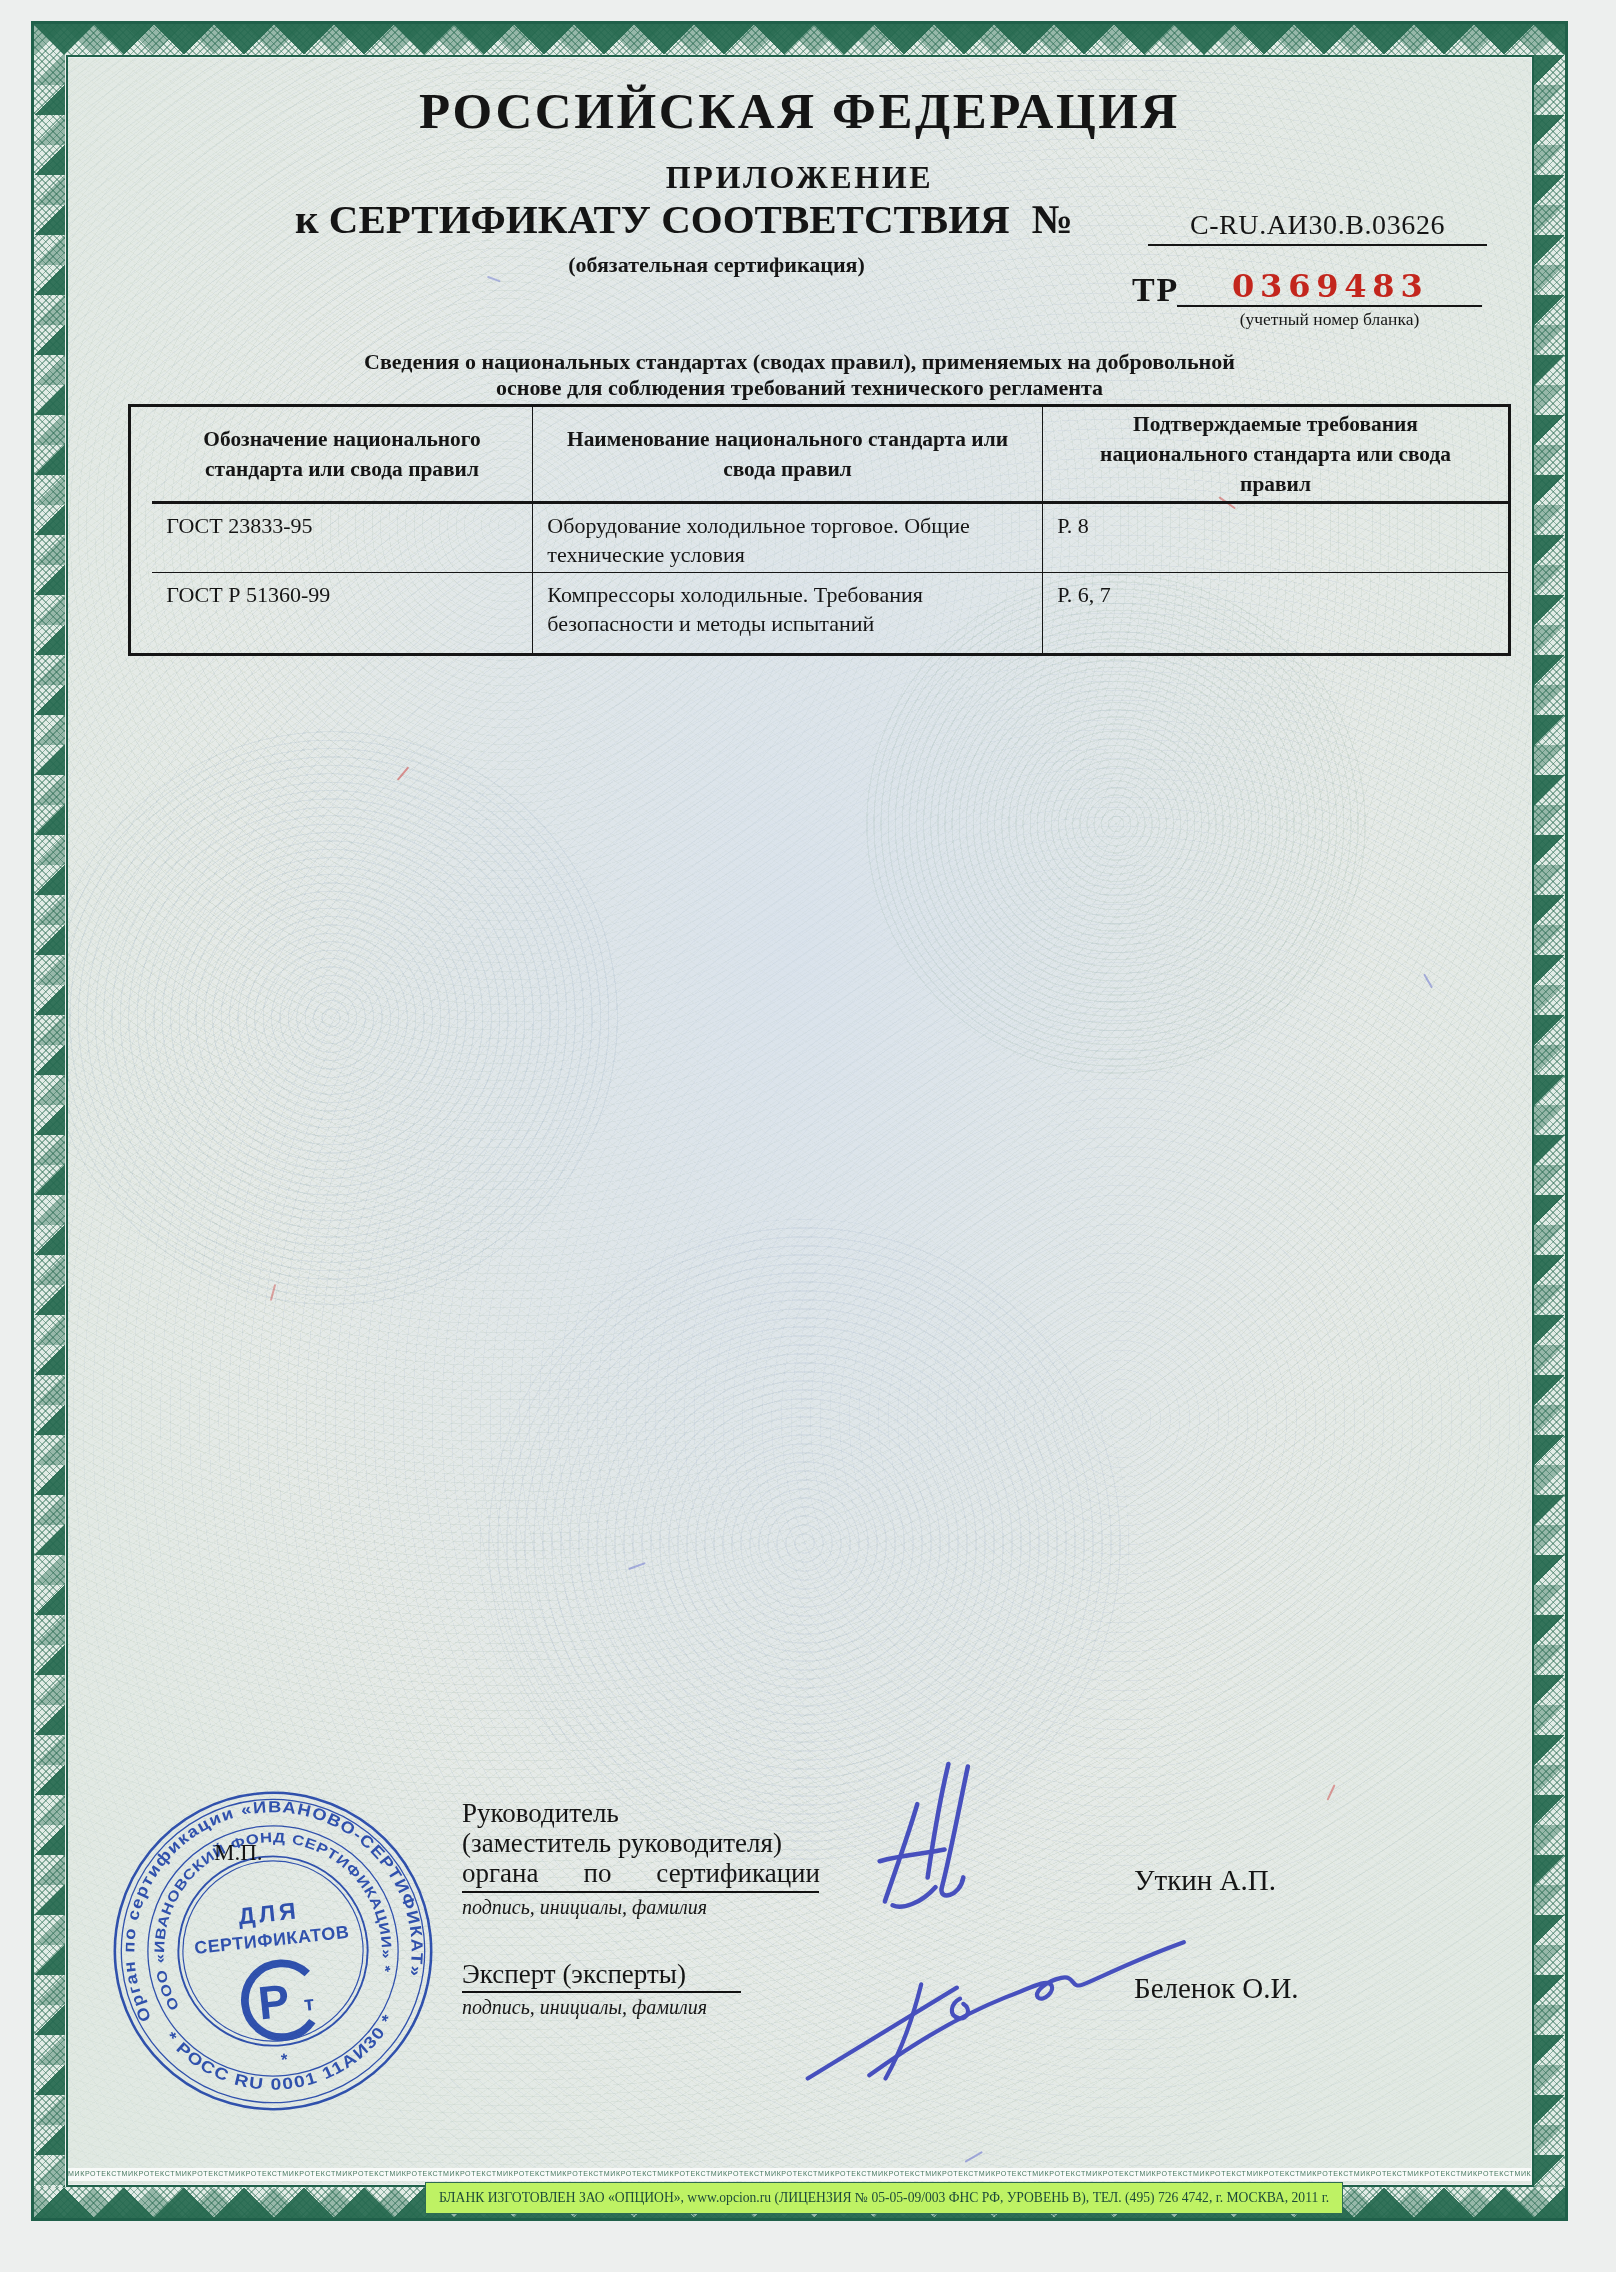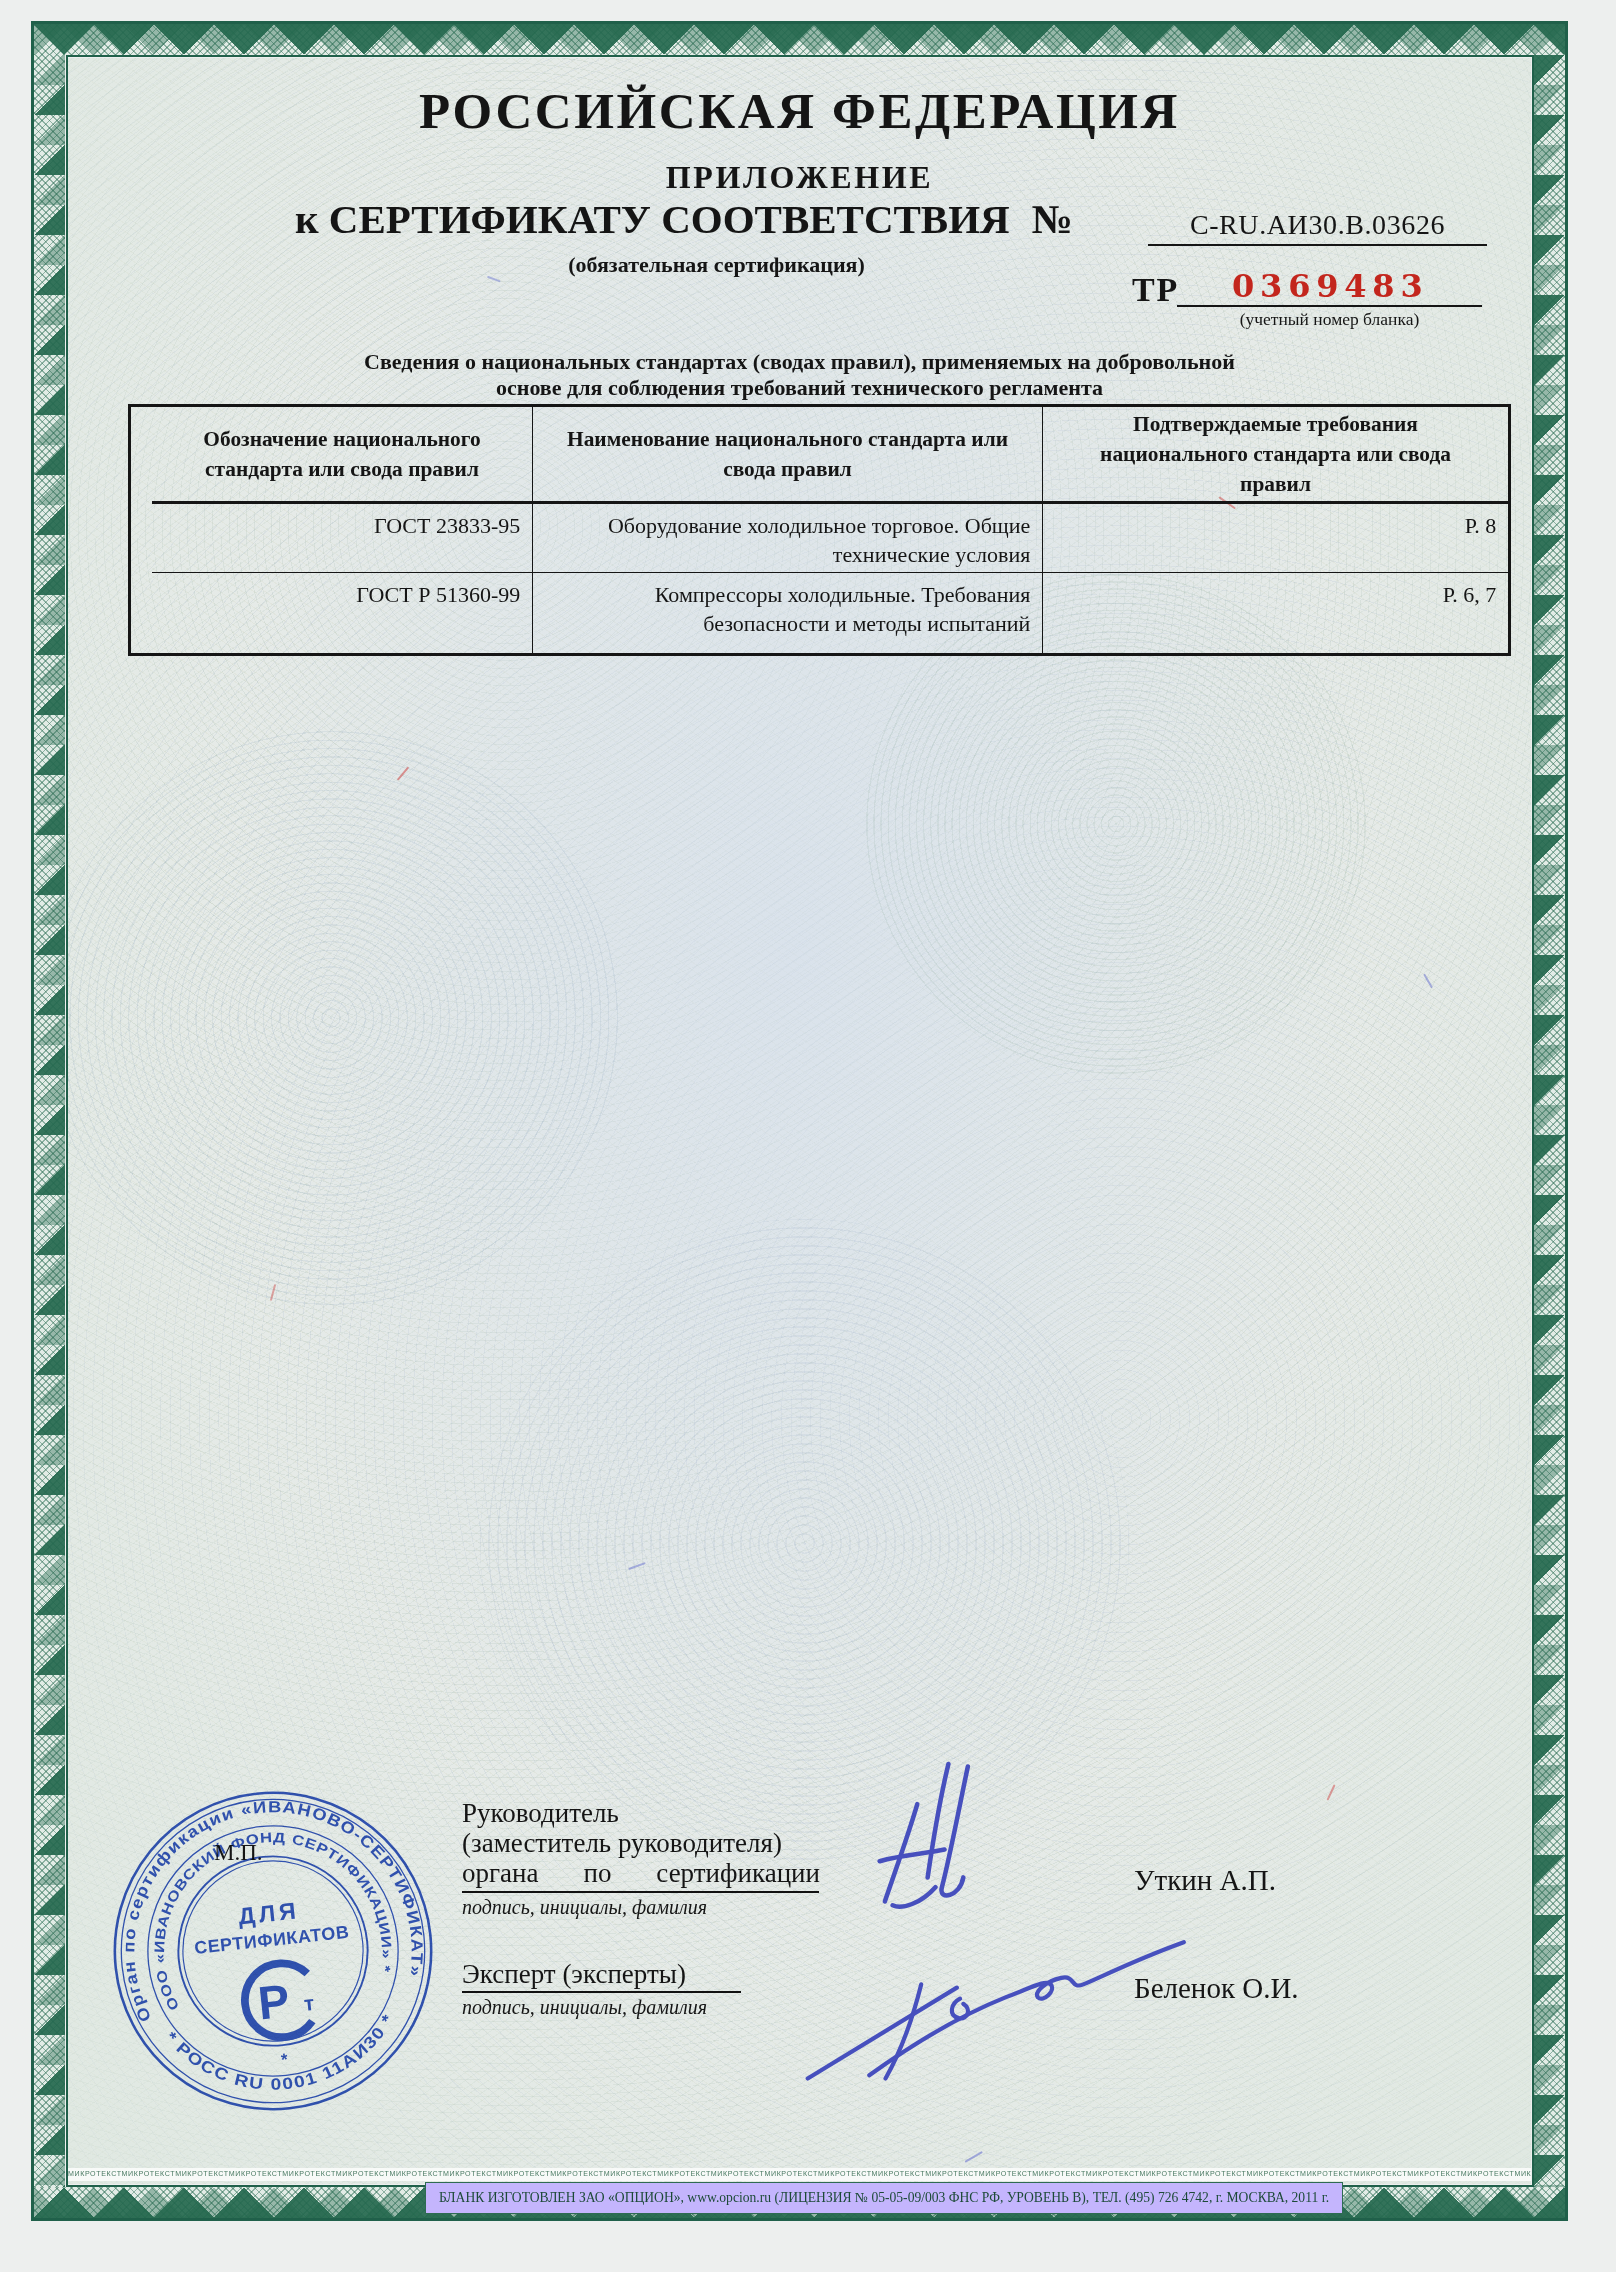--- a/index.html
+++ b/index.html
@@ -96,21 +96,21 @@
   .blank-caption { left:1177px; width:305px; top:309px; text-align:center; font-size:17.5px; }
   .intro { left:68px; right:86px; top:349px; text-align:center;
     font-size:22px; font-weight:bold; line-height:26px; }
   
   .doc-table {
     left:128px; top:404px; width:1383px; height:252px;
     display:grid; grid-template-columns:381px 510px 1fr; grid-template-rows:97px 69px 1fr;
     border:3.9px solid #151515;
     padding-left:21px;
   }
-  .cell { border-right:1.9px solid #151515; border-bottom:1.9px solid #151515;text-align:right; }
+  .cell { border-right:1.9px solid #151515; border-bottom:1.9px solid #151515; }
   .cell.last-col { border-right:none; }
   .cell.hdr { border-bottom:3.9px solid #151515; display:flex; align-items:center;
     justify-content:center; text-align:center; font-weight:bold; font-size:21.4px; line-height:30px;
     padding:0 23px; }
   .cell.hdr.c3 { padding:0 56px; }
   .cell.body { font-size:22px; line-height:29px; padding:6.5px 11.7px 0 14.3px; }
   .cell.bot { border-bottom:none; }
   
   .role-block { left:462px; top:1798px; font-size:27px; line-height:30px; }
   .role-just { width:358px; text-align:justify; text-align-last:justify; }
@@ -127,21 +127,21 @@
   .mp { left:214px; top:1840px; font-size:23px; z-index:5; }
   .stamp-svg { left:109px; top:1787px; width:328px; height:328px; z-index:6;
     mix-blend-mode:multiply; transform:rotate(-6deg); opacity:.95; }
   .sign-svg { left:746px; top:1738px; width:493px; height:415px; z-index:7; }
   
   .microtext { left:68px; right:86px; top:2168px; height:13px; z-index:3;
     font-family:"Liberation Sans", sans-serif; font-size:7.1px; letter-spacing:0.6px;
     color:#4a7a63; overflow:hidden; white-space:nowrap;
     background:rgba(251,253,251,.85); line-height:13px; }
   .fine-print { left:425px; top:2182px; width:918px; height:32px; z-index:9;
-    background:#c4b5fd; border:1.3px solid #2e6b52; display:flex; align-items:center;
+    background:#bef264; border:1.3px solid #2e6b52; display:flex; align-items:center;
     justify-content:center; font-size:13.6px; color:#1d4a38; white-space:nowrap; }
 </style>
 </head>
 <body>
 
 <div class="field"></div>
 <div class="rosette r1"></div>
 <div class="rosette r2"></div>
 <div class="rosette r3"></div>
 <div class="outer-line"></div>

